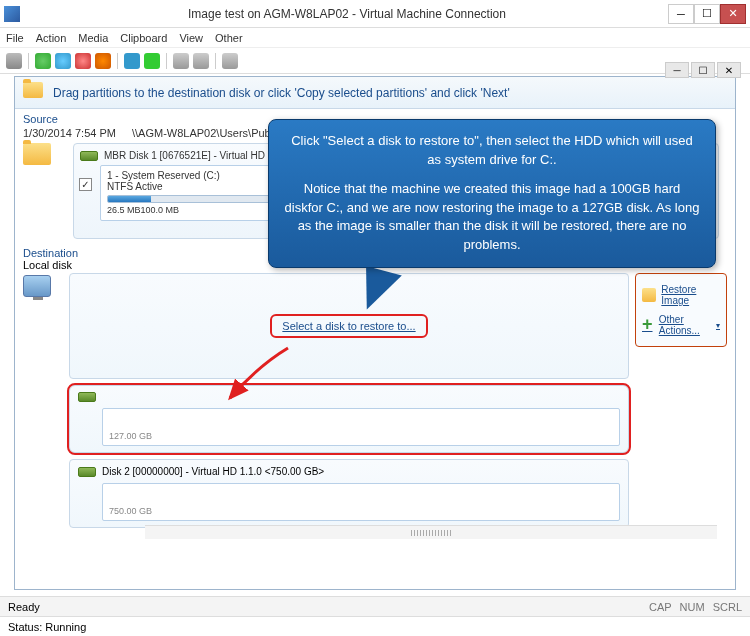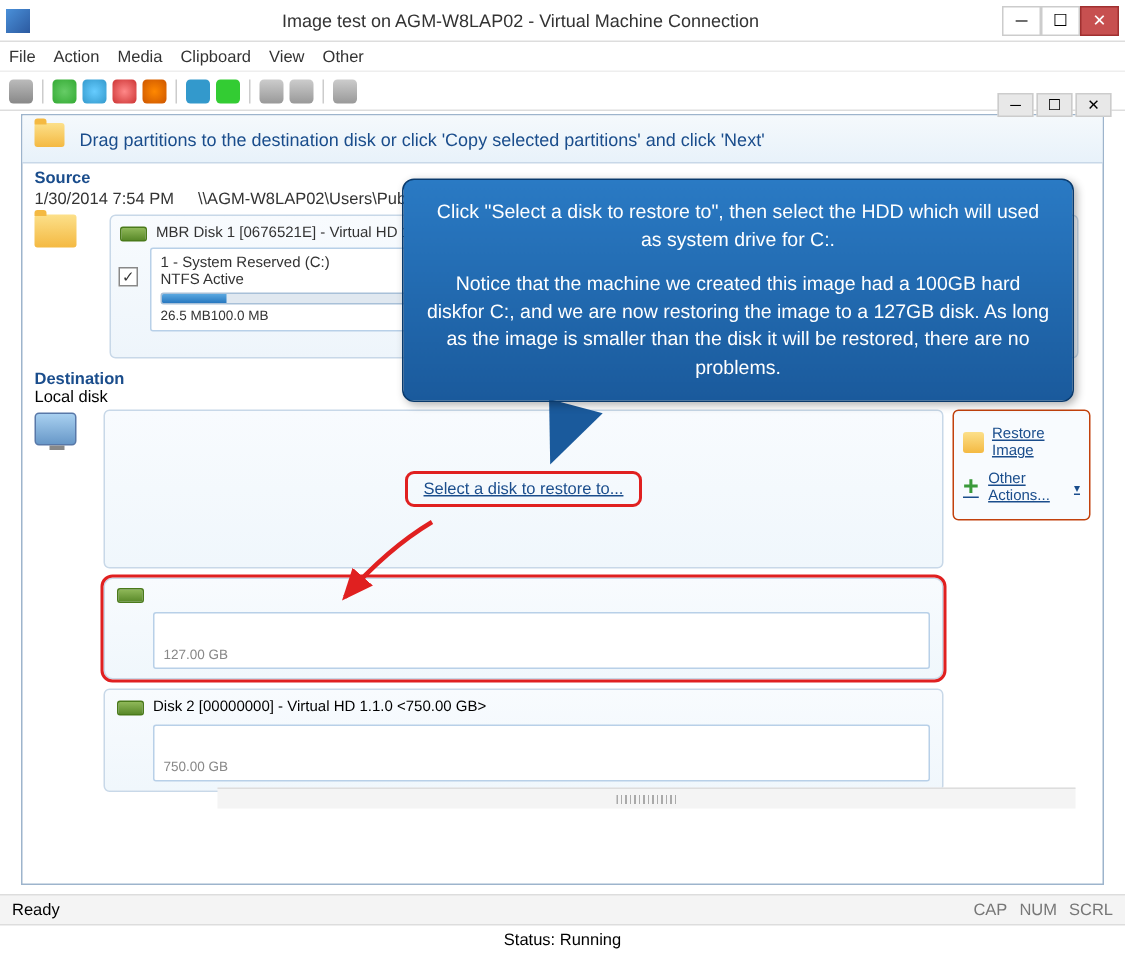--- a/index.html
+++ b/index.html
@@ -16,21 +16,21 @@
 .tb-icon { width: 16px; height: 16px; border-radius: 3px; cursor: pointer; }
 .tb-sep { width: 1px; height: 16px; background: #ccc; margin: 0 2px; }
 .app-frame { position: absolute; left: 14px; top: 76px; right: 14px; bottom: 46px; border: 1px solid #9db4cc; background: #fff; }
 .app-titlebar { position: absolute; top: -15px; right: -6px; display: flex; gap: 2px; }
 .app-titlebar .win-btn { width: 24px; height: 16px; font-size: 10px; background: #e8e8e8; }
 .header-strip { height: 32px; background: linear-gradient(#f5f9fc,#e8f2fa); border-bottom: 1px solid #c8d8e8; display: flex; align-items: center; padding: 0 8px; gap: 8px; }
 .hdr-icon { width: 22px; height: 22px; position: relative; }
 .folder-icon { width: 20px; height: 16px; background: linear-gradient(#fce08a,#f4b942); border-radius: 2px; position: relative; }
 .folder-icon::before { content:''; position:absolute; top:-3px; left:0; width:8px; height:4px; background:#f4b942; border-radius:2px 2px 0 0; }
 .hdr-text { color: #1a4d8c; font-size: 12px; }
-.section-label { color: #1a4d8c; font-weight: bold; font-size: 11px; padding: 4px 8px 0; }
+.section-label { color: #1a4d8c; font-weight: normal; font-size: 11px; padding: 4px 8px 0; }
 .meta-row { display: flex; gap: 16px; padding: 2px 8px 4px; font-size: 11px; color: #333; }
 .src-panel { margin: 0 8px; border: 1px solid #c8d8e8; background: linear-gradient(#f8fbfe,#eef5fb); border-radius: 4px; padding: 6px; position: relative; height: 110px; }
 .disk-row { display: flex; align-items: center; gap: 6px; font-size: 10px; color: #333; }
 .disk-glyph { width: 18px; height: 10px; background: linear-gradient(#8fb859,#5a8a2a); border-radius: 2px; border: 1px solid #4a7a1a; }
 .part-box { margin-top: 4px; margin-left: 20px; border: 1px solid #b8d0e8; background: #fff; border-radius: 2px; padding: 4px 6px; width: 180px; font-size: 10px; color: #333; position: relative; }
 .checkbox { position: absolute; left: -22px; top: 12px; width: 13px; height: 13px; border: 1px solid #888; background: #fff; display: flex; align-items: center; justify-content: center; font-size: 10px; cursor: pointer; }
 .prog-bar { height: 8px; background: #e0e8f0; border: 1px solid #a8c0d8; border-radius: 2px; margin: 3px 0; overflow: hidden; }
 .prog-fill { height: 100%; width: 26%; background: linear-gradient(#5aa8e0,#2878c0); }
 .dest-area { padding: 4px 8px; }
 .dest-tools { display: flex; gap: 12px; font-size: 11px; color: #555; padding: 0 0 4px 56px; align-items: center; }
@@ -49,21 +49,21 @@
 .disk-head { display: flex; align-items: center; gap: 6px; font-size: 10px; }
 .disk-bar { margin-top: 6px; margin-left: 24px; border: 1px solid #b8d0e8; background: #fff; border-radius: 2px; height: 38px; display: flex; align-items: flex-end; padding: 4px 6px; font-size: 9px; color: #888; }
 .side-actions { width: 92px; }
 .side-box { border: 1px solid #c2410c; background: #f8fbfe; border-radius: 4px; padding: 6px; }
 .side-item { display: flex; align-items: center; gap: 5px; font-size: 10px; color: #1a4d8c; text-decoration: underline; cursor: pointer; padding: 4px 0; }
 .plus-icon { width: 16px; height: 16px; color: #3a9a3a; font-size: 18px; font-weight: bold; line-height: 14px; }
 .folder-icon-sm { width:16px; height:14px; background: linear-gradient(#fce08a,#f4b942); border-radius:2px; position:relative; }
 .arrow-dn { font-size: 8px; margin-left: 2px; }
 .statusbar { position: absolute; bottom: 20px; left: 0; right: 0; height: 20px; border-top: 1px solid #ddd; display: flex; align-items: center; padding: 0 8px; font-size: 11px; justify-content: space-between; background: #f4f4f4; }
 .status-right { display: flex; gap: 8px; color: #777; }
-.statusbar2 { position: absolute; bottom: 0; left: 0; right: 0; height: 20px; border-top: 1px solid #ddd; display: flex; align-items: center; padding: 0 8px; font-size: 11px; background: #fff; justify-content: center; }
+.statusbar2 { position: absolute; bottom: 0; left: 0; right: 0; height: 20px; border-top: 1px solid #ddd; display: flex; align-items: center; padding: 0 8px; font-size: 11px; background: #fff; }
 .callout { position: absolute; left: 268px; top: 119px; width: 448px; background: linear-gradient(#2a7ac4,#1a5a9c); border: 1px solid #0a3a6c; border-radius: 8px; padding: 12px 14px; color: #fff; font-size: 13px; line-height: 1.45; text-align: center; box-shadow: 2px 2px 6px rgba(0,0,0,0.3); z-index: 50; }
 .callout-tail { position: absolute; left: 360px; top: 270px; width: 0; height: 0; border-left: 12px solid transparent; border-right: 25px solid transparent; border-top: 42px solid #1a5a9c; transform: rotate(15deg); z-index: 49; }
 .arrow-svg { position: absolute; left: 218px; top: 346px; width: 80px; height: 60px; z-index: 48; }
 .dots-h { position: absolute; bottom: 50px; left: 130px; right: 18px; height: 14px; border-top: 1px solid #ddd; background: #f4f4f4; }
 .dots-grip { width: 40px; height: 6px; margin: 4px auto 0; background: repeating-linear-gradient(90deg,#aaa 0,#aaa 1px,transparent 1px,transparent 3px); }
 </style>
 </head>
 <body>
 
 <div class="titlebar">

